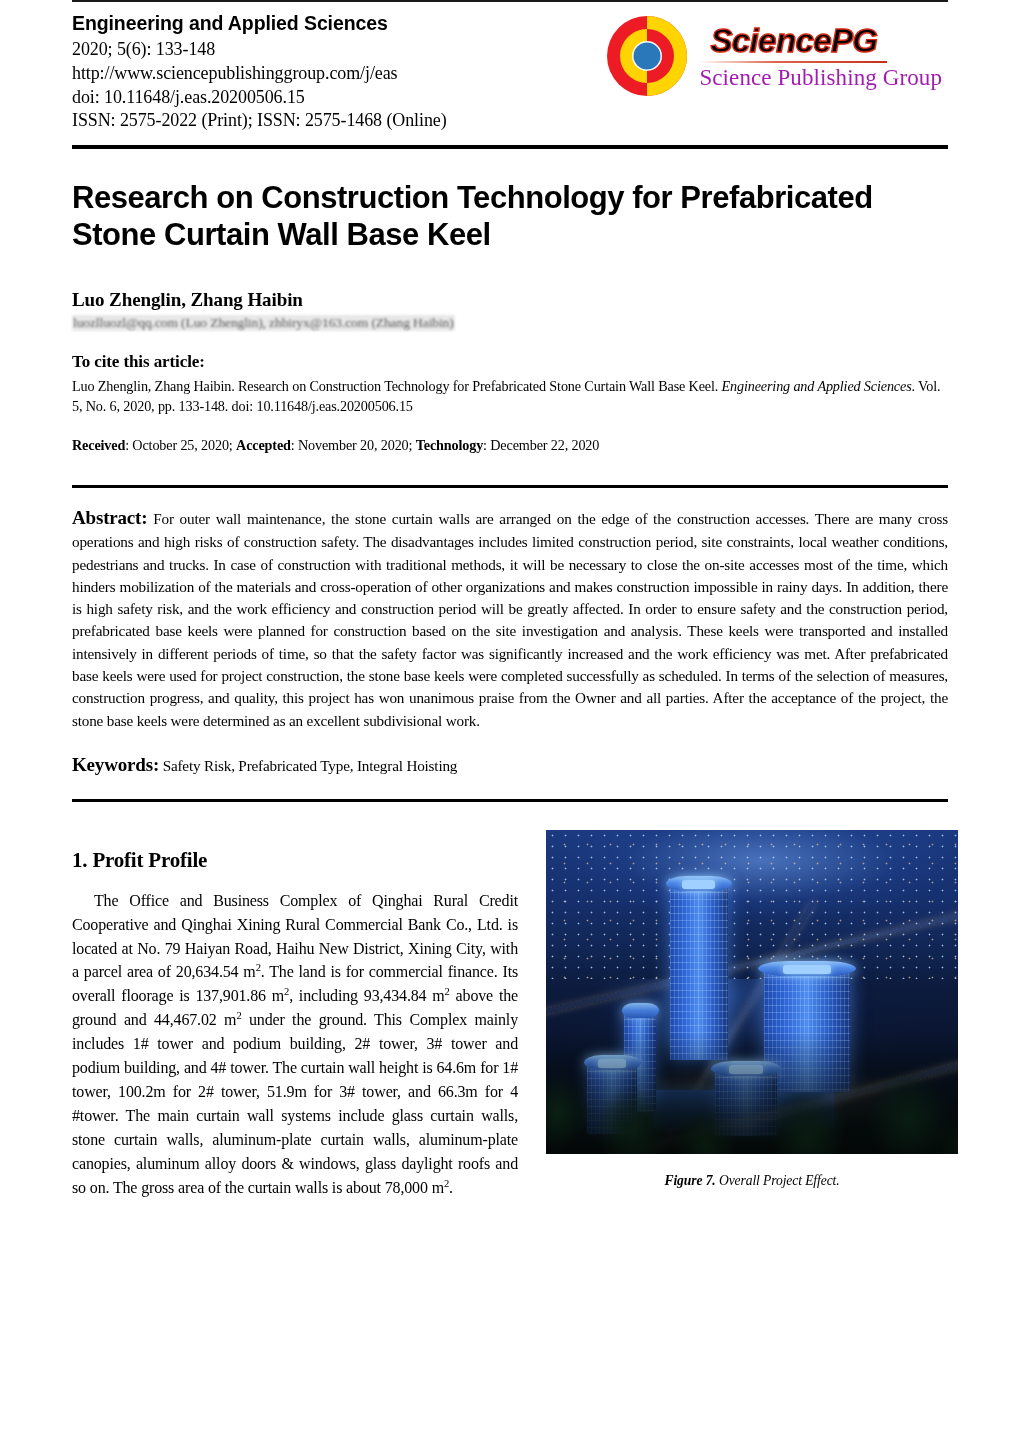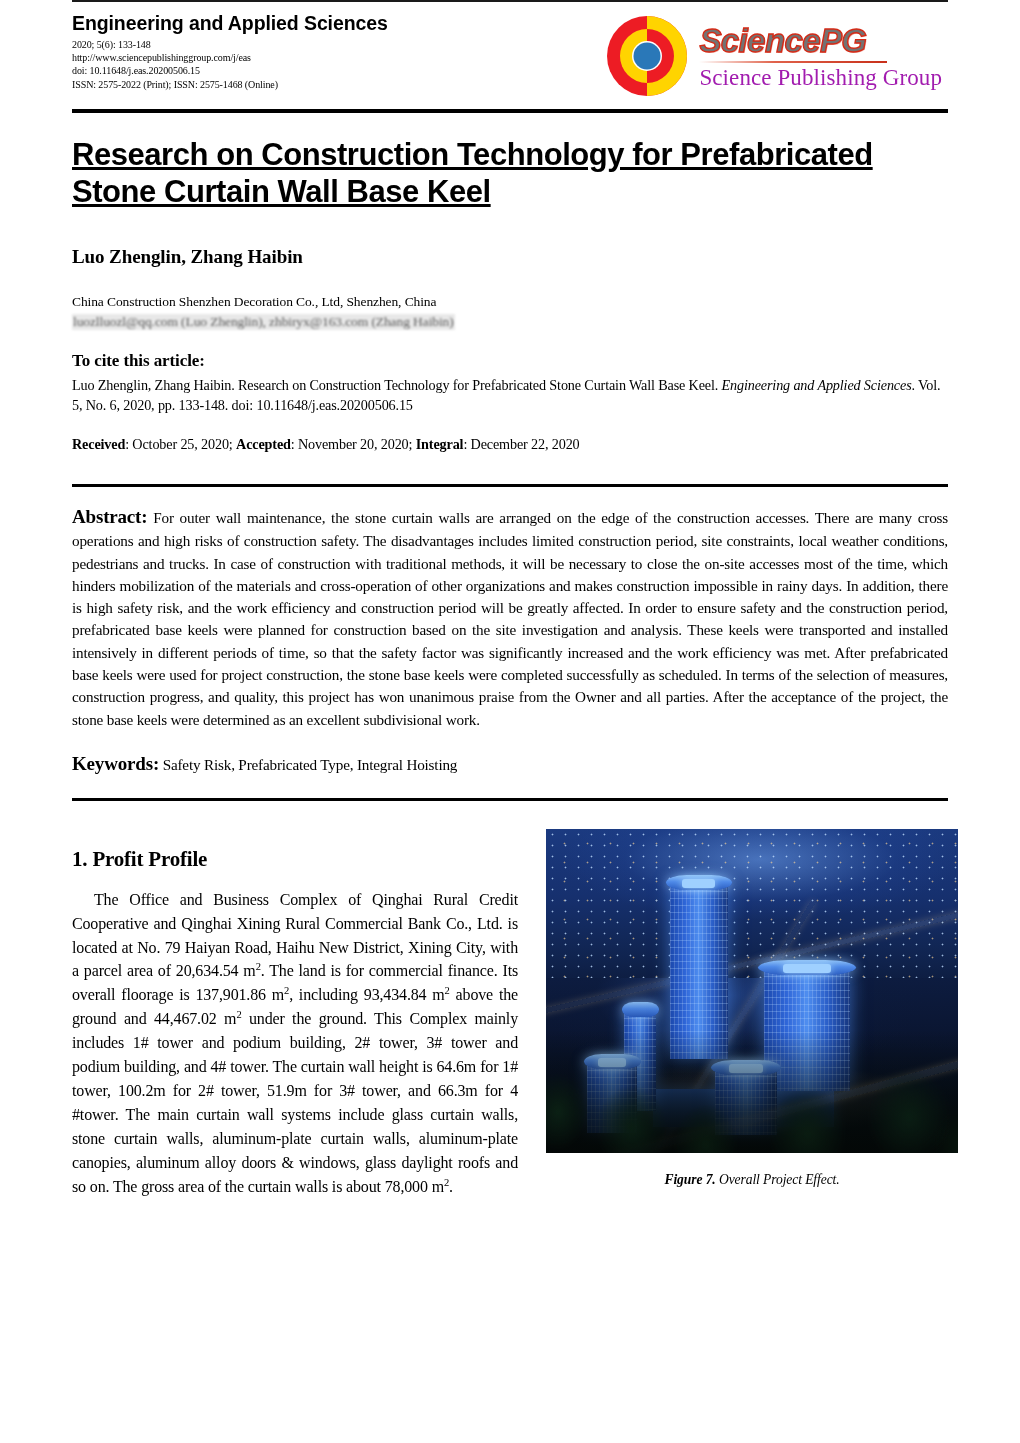--- a/index.html
+++ b/index.html
@@ -59,21 +59,21 @@
   }
   .journal-title {
     font-family: "Liberation Sans", sans-serif;
     font-weight: bold;
     font-size: 19.5px;
     line-height: 1.18;
     letter-spacing: -0.1px;
     margin-bottom: 3px;
   }
   .masthead-line {
-    font-size: 10px;
+    font-size: 18px;
     line-height: 1.32;
     letter-spacing: -0.1px;
   }
 
   
   .logo-wrap {
     display: flex;
     align-items: center;
     gap: 11px;
     padding-right: 6px;
@@ -91,23 +91,24 @@
     align-items: flex-start;
     justify-content: center;
   }
   .logo-sciencepg {
     font-family: "Liberation Sans", sans-serif;
     font-weight: bold;
     font-style: italic;
     font-size: 33px;
     letter-spacing: -0.6px;
     line-height: 1;
-    color: #737373;
+    color: #000000;
     -webkit-text-stroke: 1.4px #d42a16;
     text-shadow: 1px 1px 0 rgba(212,42,22,0.35);
+    margin-left: 11px;
   }
   .logo-divider {
     width: 188px;
     height: 2px;
     margin: 4px 0 3px 0;
     background: linear-gradient(to right, #ffffff 0%, #e0624a 40%, #c8301a 100%);
   }
   .logo-spg {
     font-family: "Liberation Serif", serif;
     font-size: 23px;
@@ -116,22 +117,21 @@
     line-height: 1;
   }
 
   
   .article-title {
     font-family: "Liberation Sans", sans-serif;
     font-weight: bold;
     font-size: 31px;
     line-height: 1.2;
     letter-spacing: -0.45px;
-    margin-top: 23px;
-    text-decoration: underline;
+    margin-top: 30px;
   }
   .authors {
     font-family: "Liberation Serif", serif;
     font-weight: bold;
     font-size: 19px;
     letter-spacing: -0.1px;
     margin-top: 36px;
   }
   .affiliation {
     font-size: 13.5px;
@@ -399,28 +399,27 @@
           <div class="logo-divider"></div>
           <div class="logo-spg">Science Publishing Group</div>
         </div>
       </div>
     </div>
 
     <div class="rule-thick" style="margin-top:12px;"></div>
 
     <h1 class="article-title">Research on Construction Technology for Prefabricated Stone Curtain Wall Base Keel</h1>
     <div class="authors">Luo Zhenglin, Zhang Haibin</div>
-    <div class="affiliation">China Construction Shenzhen Decoration Co., Ltd, Shenzhen, China</div>
 
     <div><span class="email-line">luozlluozl@qq.com (Luo Zhenglin), zhbiryx@163.com (Zhang Haibin)</span></div>
 
     <div class="cite-head">To cite this article:</div>
     <div class="cite-body"><span>Luo Zhenglin, Zhang Haibin. Research on Construction Technology for Prefabricated Stone Curtain Wall Base Keel. </span><i>Engineering and Applied Sciences</i><span>. Vol. 5, No. 6, 2020, pp. 133-148. doi: 10.11648/j.eas.20200506.15</span></div>
 
-    <div class="dates"><b>Received</b><span>: October 25, 2020; </span><b>Accepted</b><span>: November 20, 2020; </span><b>Integral</b><span>: December 22, 2020</span></div>
+    <div class="dates"><b>Received</b><span>: October 25, 2020; </span><b>Accepted</b><span>: November 20, 2020; </span><b>Technology</b><span>: December 22, 2020</span></div>
 
     <div class="abstract-zone">
       <div class="rule-med"></div>
       <p class="abstract-body"><span class="lead">Abstract:</span><span> For outer wall maintenance, the stone curtain walls are arranged on the edge of the construction accesses. There are many cross operations and high risks of construction safety. The disadvantages includes limited construction period, site constraints, local weather conditions, pedestrians and trucks. In case of construction with traditional methods, it will be necessary to close the on-site accesses most of the time, which hinders mobilization of the materials and cross-operation of other organizations and makes construction impossible in rainy days. In addition, there is high safety risk, and the work efficiency and construction period will be greatly affected. In order to ensure safety and the construction period, prefabricated base keels were planned for construction based on the site investigation and analysis. These keels were transported and installed intensively in different periods of time, so that the safety factor was significantly increased and the work efficiency was met. After prefabricated base keels were used for project construction, the stone base keels were completed successfully as scheduled. In terms of the selection of measures, construction progress, and quality, this project has won unanimous praise from the Owner and all parties. After the acceptance of the project, the stone base keels were determined as an excellent subdivisional work.</span></p>
       <p class="keywords"><span class="lead">Keywords:</span><span> Safety Risk, Prefabricated Type, Integral Hoisting</span></p>
       <div class="rule-med rule-after-keywords"></div>
     </div>
 
     <div class="body-zone">
 

